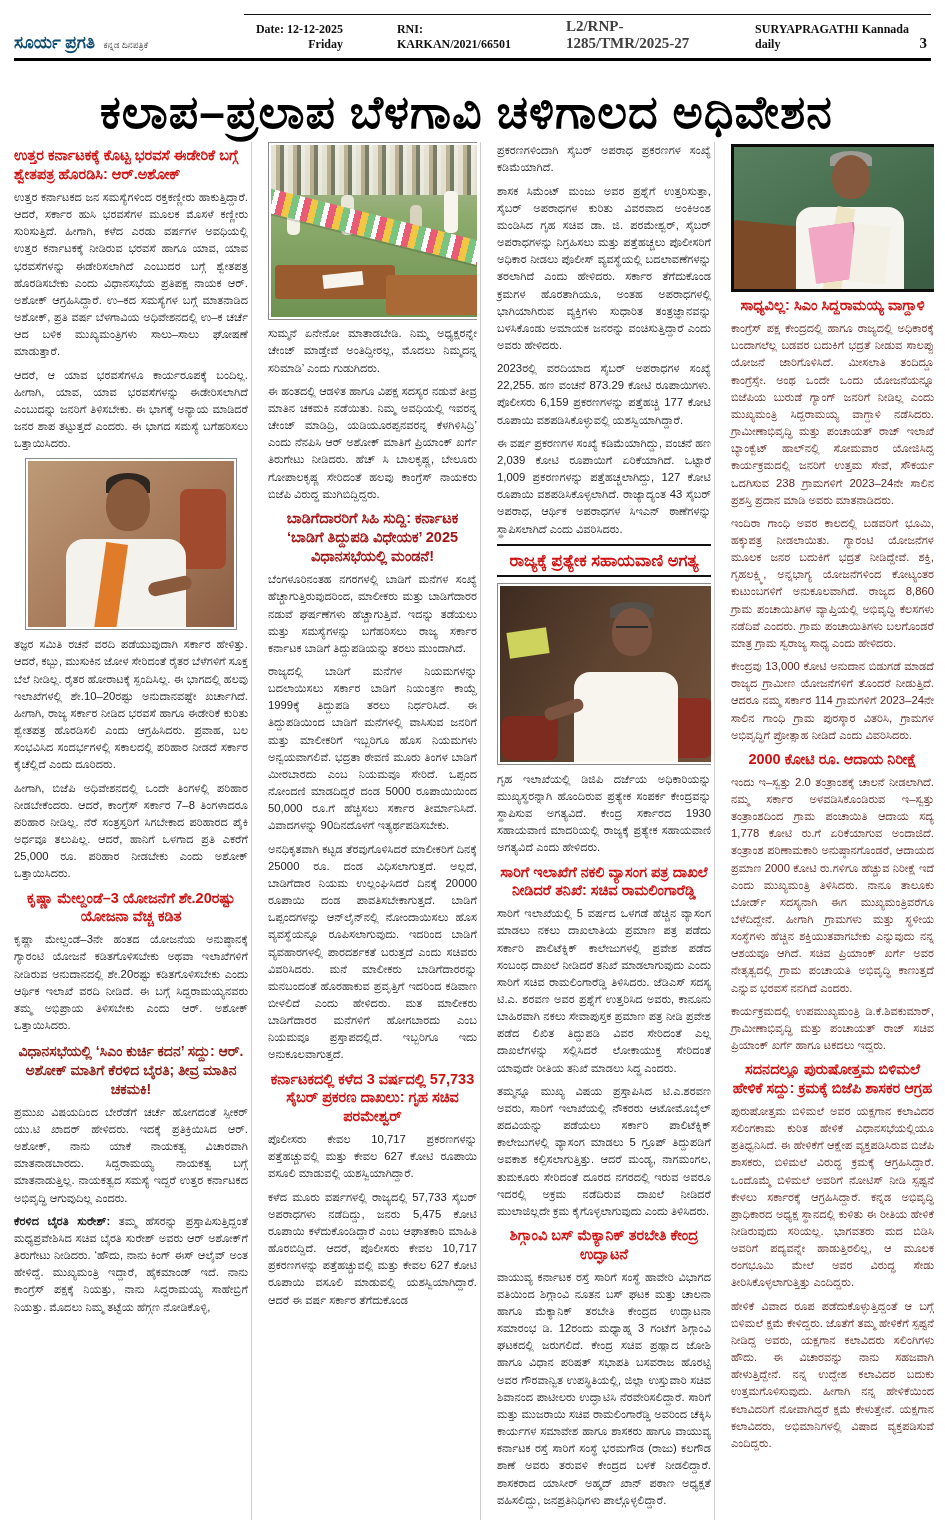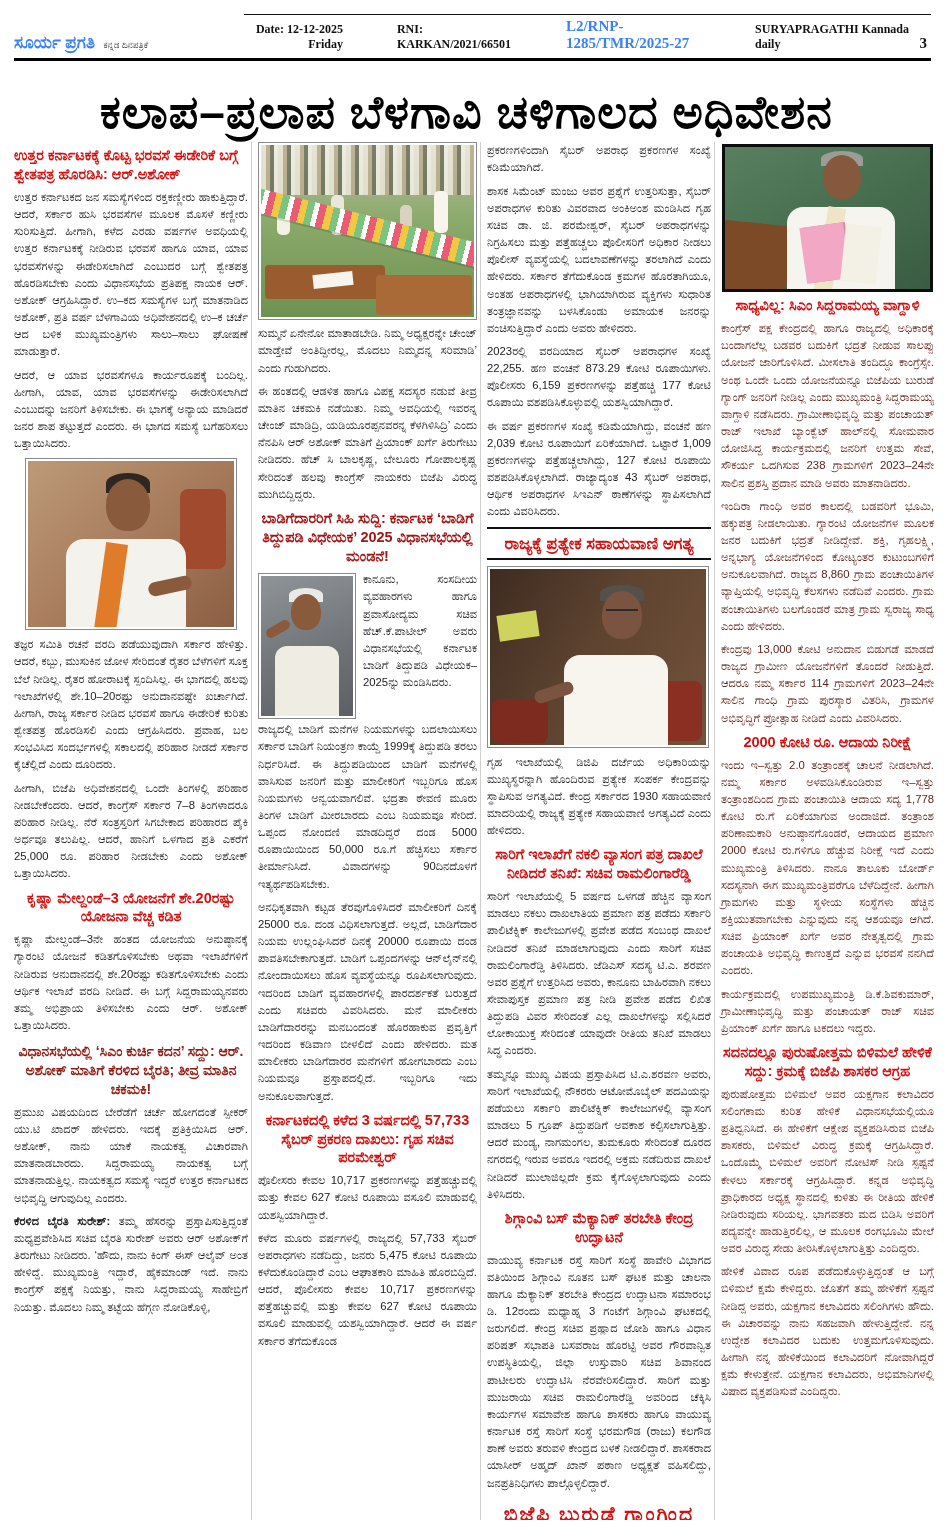--- a/index.html
+++ b/index.html
@@ -8,42 +8,42 @@
     background:#ffffff;overflow:hidden;
     font-family:"Liberation Sans","DejaVu Sans",sans-serif;
     color:#1c1c1c;
   }
   
   .masthead{
     position:relative;height:86px;padding:6px 14px 0 14px;box-sizing:border-box;
   }
   .masthead-row{display:flex;align-items:flex-end;height:46px;position:relative;}
   .logo-block{width:200px;line-height:1.05;padding-top:4px;}
-  .logo-main{font-weight:bold;font-size:17px;color:#3b82f6;font-family:"Liberation Serif","DejaVu Serif",serif;}
+  .logo-main{font-weight:bold;font-size:17px;color:#0c4a6e;font-family:"Liberation Serif","DejaVu Serif",serif;}
   .logo-sub{font-size:9px;color:#333;margin-left:4px;display:inline;}
   .mast-rule-top{position:absolute;left:230px;right:0;top:8px;border-top:1.5px solid #111;}
   .mast-date{font-family:"Liberation Serif","DejaVu Serif",serif;font-weight:bold;font-size:12px;color:#111;margin-left:36px;text-align:right;}
   .mast-rni{font-family:"Liberation Serif","DejaVu Serif",serif;font-weight:bold;font-size:12px;color:#111;margin-left:54px;}
-  .mast-reg{font-family:"Liberation Serif","DejaVu Serif",serif;font-weight:bold;font-size:15px;color:#3b82f6;margin-left:40px;}
+  .mast-reg{font-family:"Liberation Serif","DejaVu Serif",serif;font-weight:bold;font-size:15px;color:#404040;margin-left:40px;}
   .mast-daily{font-family:"Liberation Serif","DejaVu Serif",serif;font-weight:bold;font-size:12px;color:#111;margin-left:26px;}
   .mast-page{font-family:"Liberation Serif","DejaVu Serif",serif;font-weight:bold;font-size:15px;color:#111;margin-left:auto;margin-right:4px;}
   .mast-bottom-rule{border-top:3.5px solid #000;margin-top:6px;}
   
   .banner{
     text-align:center;font-family:Liberation Sans, sans-serif;
     font-weight:bold;font-size:46px;color:#000;line-height:1.05;
     padding:2px 20px 4px 8px;letter-spacing:1px;
   }
   
   .cols{
     display:grid;grid-template-columns:234px 219px 224px 213px;gap:0 10px;
     padding:2px 13px 0 14px;height:1378px;box-sizing:content-box;
   }
   .col{overflow:hidden;position:relative;height:1378px;}
-  .col.sep{border-left:1px solid #cfcfcb;padding-left:6px;margin-left:-7px;}
+  .col.sep{border-left:1px solid #cfcfcb;padding-left:16px;margin-left:-7px;}
   p.body{
     margin:0 0 6px 0;font-size:11.3px;line-height:1.52;text-align:justify;
     color:#222;
   }
   .col4 p.body{color:#5e241c;}
   .lead-in{font-weight:bold;color:#1a1a1a;}
   h3.red{
     margin:4px 0 5px 0;font-size:14.5px;line-height:1.3;font-weight:bold;
     color:#d11212;text-align:center;
   }
@@ -187,32 +187,22 @@
           <div class="asm-desk1"></div>
           <div class="asm-paper"></div>
           <div class="asm-desk2"></div>
         </div>
       </div>
 
       <p class="body">ಸುಮ್ಮನೆ ಏನೇನೋ ಮಾತಾಡಬೇಡಿ. ನಿಮ್ಮ ಅಧ್ಯಕ್ಷರನ್ನೇ ಚೇಂಜ್ ಮಾಡ್ತೇವೆ ಅಂತಿದ್ದೀರಲ್ಲ, ಮೊದಲು ನಿಮ್ಮದನ್ನ ಸರಿಮಾಡಿ’ ಎಂದು ಗುಡುಗಿದರು.</p>
       <p class="body">ಈ ಹಂತದಲ್ಲಿ ಆಡಳಿತ ಹಾಗೂ ವಿಪಕ್ಷ ಸದಸ್ಯರ ನಡುವೆ ತೀವ್ರ ಮಾತಿನ ಚಕಮಕಿ ನಡೆಯಿತು. ನಿಮ್ಮ ಅವಧಿಯಲ್ಲಿ ಇವರನ್ನ ಚೇಂಜ್ ಮಾಡಿದ್ರಿ, ಯಡಿಯೂರಪ್ಪನವರನ್ನ ಕೆಳಗಿಳಿಸಿದ್ರಿ’ ಎಂದು ನೆನಪಿಸಿ ಆರ್ ಅಶೋಕ್ ಮಾತಿಗೆ ಪ್ರಿಯಾಂಕ್ ಖರ್ಗೆ ತಿರುಗೇಟು ನೀಡಿದರು. ಹೆಚ್ ಸಿ ಬಾಲಕೃಷ್ಣ, ಬೇಲೂರು ಗೋಪಾಲಕೃಷ್ಣ ಸೇರಿದಂತೆ ಹಲವು ಕಾಂಗ್ರೆಸ್ ನಾಯಕರು ಬಿಜೆಪಿ ವಿರುದ್ಧ ಮುಗಿಬಿದ್ದಿದ್ದರು.</p>
 
       <h3 class="maroon">ಬಾಡಿಗೆದಾರರಿಗೆ ಸಿಹಿ ಸುದ್ದಿ: ಕರ್ನಾಟಕ ‘ಬಾಡಿಗೆ ತಿದ್ದುಪಡಿ ವಿಧೇಯಕ’ 2025 ವಿಧಾನಸಭೆಯಲ್ಲಿ ಮಂಡನೆ!</h3>
-
-      <div class="clearfix">
-        <div class="photo framed ph-patil">
-          <div class="ph-inner">
-            <div class="pt-body"></div>
-            <div class="pt-hand"></div>
-            <div class="pt-hair"></div>
-            <div class="pt-head"></div>
-          </div>
-        </div>
-        <p class="body">ಕಾನೂನು, ಸಂಸದೀಯ ವ್ಯವಹಾರಗಳು ಹಾಗೂ ಪ್ರವಾಸೋದ್ಯಮ ಸಚಿವ ಹೆಚ್.ಕೆ.ಪಾಟೀಲ್ ಅವರು ವಿಧಾನಸಭೆಯಲ್ಲಿ ಕರ್ನಾಟಕ ಬಾಡಿಗೆ ತಿದ್ದುಪಡಿ ವಿಧೇಯಕ–2025ನ್ನು ಮಂಡಿಸಿದರು.</p>
-      </div>
+      <p class="body">ಬೆಂಗಳೂರಿನಂತಹ ನಗರಗಳಲ್ಲಿ ಬಾಡಿಗೆ ಮನೆಗಳ ಸಂಖ್ಯೆ ಹೆಚ್ಚಾಗುತ್ತಿರುವುದರಿಂದ, ಮಾಲೀಕರು ಮತ್ತು ಬಾಡಿಗೆದಾರರ ನಡುವೆ ಘರ್ಷಣೆಗಳು ಹೆಚ್ಚಾಗುತ್ತಿವೆ. ಇದನ್ನು ತಡೆಯಲು ಮತ್ತು ಸಮಸ್ಯೆಗಳನ್ನು ಬಗೆಹರಿಸಲು ರಾಜ್ಯ ಸರ್ಕಾರ ಕರ್ನಾಟಕ ಬಾಡಿಗೆ ತಿದ್ದುಪಡಿಯನ್ನು ತರಲು ಮುಂದಾಗಿದೆ.</p>
+
 
       <p class="body">ರಾಜ್ಯದಲ್ಲಿ ಬಾಡಿಗೆ ಮನೆಗಳ ನಿಯಮಗಳನ್ನು ಬದಲಾಯಿಸಲು ಸರ್ಕಾರ ಬಾಡಿಗೆ ನಿಯಂತ್ರಣ ಕಾಯ್ದೆ 1999ಕ್ಕೆ ತಿದ್ದುಪಡಿ ತರಲು ನಿರ್ಧರಿಸಿದೆ. ಈ ತಿದ್ದುಪಡಿಯಿಂದ ಬಾಡಿಗೆ ಮನೆಗಳಲ್ಲಿ ವಾಸಿಸುವ ಜನರಿಗೆ ಮತ್ತು ಮಾಲೀಕರಿಗೆ ಇಬ್ಬರಿಗೂ ಹೊಸ ನಿಯಮಗಳು ಅನ್ವಯವಾಗಲಿವೆ. ಭದ್ರತಾ ಠೇವಣಿ ಮೂರು ತಿಂಗಳ ಬಾಡಿಗೆ ಮೀರಬಾರದು ಎಂಬ ನಿಯಮವೂ ಸೇರಿದೆ. ಒಪ್ಪಂದ ನೋಂದಣಿ ಮಾಡದಿದ್ದರೆ ದಂಡ 5000 ರೂಪಾಯಿಯಿಂದ 50,000 ರೂ.ಗೆ ಹೆಚ್ಚಿಸಲು ಸರ್ಕಾರ ತೀರ್ಮಾನಿಸಿದೆ. ವಿವಾದಗಳನ್ನು 90ದಿನದೊಳಗೆ ಇತ್ಯರ್ಥಪಡಿಸಬೇಕು.</p>
       <p class="body">ಅನಧಿಕೃತವಾಗಿ ಕಟ್ಟಡ ತೆರವುಗೊಳಿಸಿದರೆ ಮಾಲೀಕರಿಗೆ ದಿನಕ್ಕೆ 25000 ರೂ. ದಂಡ ವಿಧಿಸಲಾಗುತ್ತದೆ. ಅಲ್ಲದೆ, ಬಾಡಿಗೆದಾರ ನಿಯಮ ಉಲ್ಲಂಘಿಸಿದರೆ ದಿನಕ್ಕೆ 20000 ರೂಪಾಯಿ ದಂಡ ಪಾವತಿಸಬೇಕಾಗುತ್ತದೆ. ಬಾಡಿಗೆ ಒಪ್ಪಂದಗಳನ್ನು ಆನ್‌ಲೈನ್‌ನಲ್ಲಿ ನೋಂದಾಯಿಸಲು ಹೊಸ ವ್ಯವಸ್ಥೆಯನ್ನೂ ರೂಪಿಸಲಾಗುವುದು. ಇದರಿಂದ ಬಾಡಿಗೆ ವ್ಯವಹಾರಗಳಲ್ಲಿ ಪಾರದರ್ಶಕತೆ ಬರುತ್ತದೆ ಎಂದು ಸಚಿವರು ವಿವರಿಸಿದರು. ಮನೆ ಮಾಲೀಕರು ಬಾಡಿಗೆದಾರರನ್ನು ಮನಬಂದಂತೆ ಹೊರಹಾಕುವ ಪ್ರವೃತ್ತಿಗೆ ಇದರಿಂದ ಕಡಿವಾಣ ಬೀಳಲಿದೆ ಎಂದು ಹೇಳಿದರು. ಮತ ಮಾಲೀಕರು ಬಾಡಿಗೆದಾರರ ಮನೆಗಳಿಗೆ ಹೋಗಬಾರದು ಎಂಬ ನಿಯಮವೂ ಪ್ರಸ್ತಾಪದಲ್ಲಿದೆ. ಇಬ್ಬರಿಗೂ ಇದು ಅನುಕೂಲವಾಗುತ್ತದೆ.</p>
 
       <h3 class="red">ಕರ್ನಾಟಕದಲ್ಲಿ ಕಳೆದ 3 ವರ್ಷದಲ್ಲಿ 57,733 ಸೈಬರ್ ಪ್ರಕರಣ ದಾಖಲು: ಗೃಹ ಸಚಿವ ಪರಮೇಶ್ವರ್</h3>
       <p class="body">ಪೊಲೀಸರು ಕೇವಲ 10,717 ಪ್ರಕರಣಗಳನ್ನು ಪತ್ತೆಹಚ್ಚುವಲ್ಲಿ ಮತ್ತು ಕೇವಲ 627 ಕೋಟಿ ರೂಪಾಯಿ ವಸೂಲಿ ಮಾಡುವಲ್ಲಿ ಯಶಸ್ವಿಯಾಗಿದ್ದಾರೆ.</p>
       <p class="body">ಕಳೆದ ಮೂರು ವರ್ಷಗಳಲ್ಲಿ ರಾಜ್ಯದಲ್ಲಿ 57,733 ಸೈಬರ್ ಅಪರಾಧಗಳು ನಡೆದಿದ್ದು, ಜನರು 5,475 ಕೋಟಿ ರೂಪಾಯಿ ಕಳೆದುಕೊಂಡಿದ್ದಾರೆ ಎಂಬ ಆಘಾತಕಾರಿ ಮಾಹಿತಿ ಹೊರಬಿದ್ದಿದೆ. ಆದರೆ, ಪೊಲೀಸರು ಕೇವಲ 10,717 ಪ್ರಕರಣಗಳನ್ನು ಪತ್ತೆಹಚ್ಚುವಲ್ಲಿ ಮತ್ತು ಕೇವಲ 627 ಕೋಟಿ ರೂಪಾಯಿ ವಸೂಲಿ ಮಾಡುವಲ್ಲಿ ಯಶಸ್ವಿಯಾಗಿದ್ದಾರೆ. ಆದರೆ ಈ ವರ್ಷ ಸರ್ಕಾರ ತೆಗೆದುಕೊಂಡ</p>
     </div>
 
     <div class="col col3 sep">

